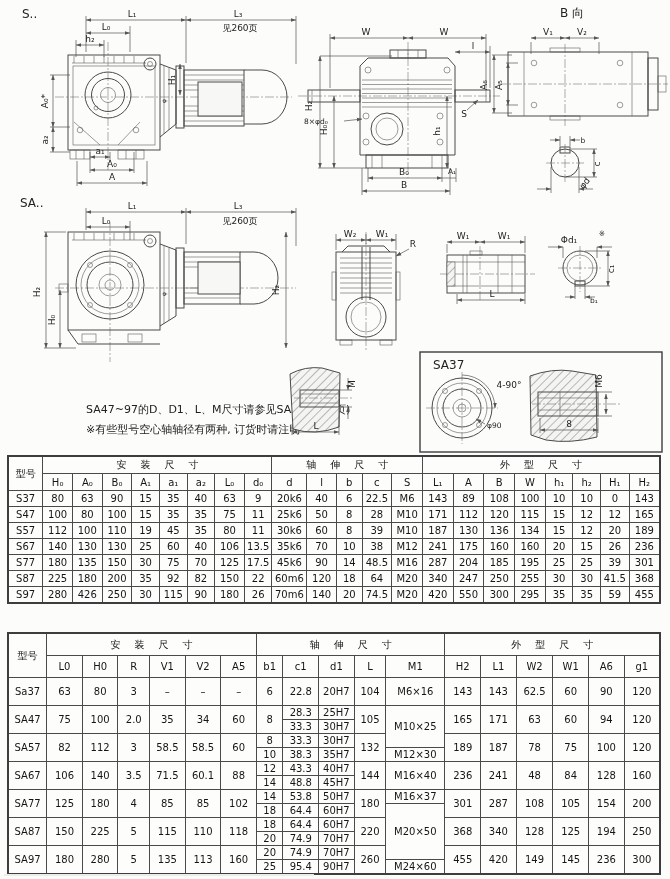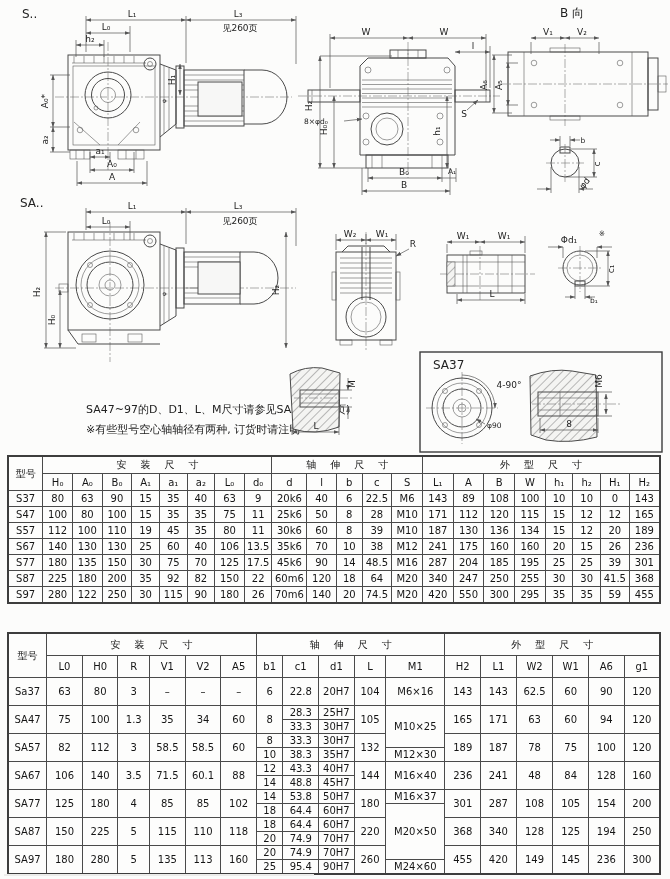--- a/index.html
+++ b/index.html
@@ -671,21 +671,21 @@
           <td>250</td>
           <td>255</td>
           <td>30</td>
           <td>30</td>
           <td>41.5</td>
           <td>368</td>
         </tr>
         <tr>
           <td class="mdl">S97</td>
           <td>280</td>
-          <td>122</td>
+          <td>426</td>
           <td>250</td>
           <td>30</td>
           <td>115</td>
           <td>90</td>
           <td>180</td>
           <td>26</td>
           <td>70m6</td>
           <td>140</td>
           <td>20</td>
           <td>74.5</td>
@@ -768,21 +768,21 @@
           <td rowspan="1">143</td>
           <td rowspan="1">62.5</td>
           <td rowspan="1">60</td>
           <td rowspan="1">90</td>
           <td rowspan="1">120</td>
         </tr>
         <tr style="height: 14px;">
           <td rowspan="2" class="mdl">SA47</td>
           <td rowspan="2">75</td>
           <td rowspan="2">100</td>
-          <td rowspan="2">1.3</td>
+          <td rowspan="2">2.0</td>
           <td rowspan="2">35</td>
           <td rowspan="2">34</td>
           <td rowspan="2">60</td>
           <td rowspan="2">8</td>
           <td>28.3</td>
           <td>25H7</td>
           <td rowspan="2">105</td>
           <td rowspan="3">M10×25</td>
           <td rowspan="2">165</td>
           <td rowspan="2">171</td>

